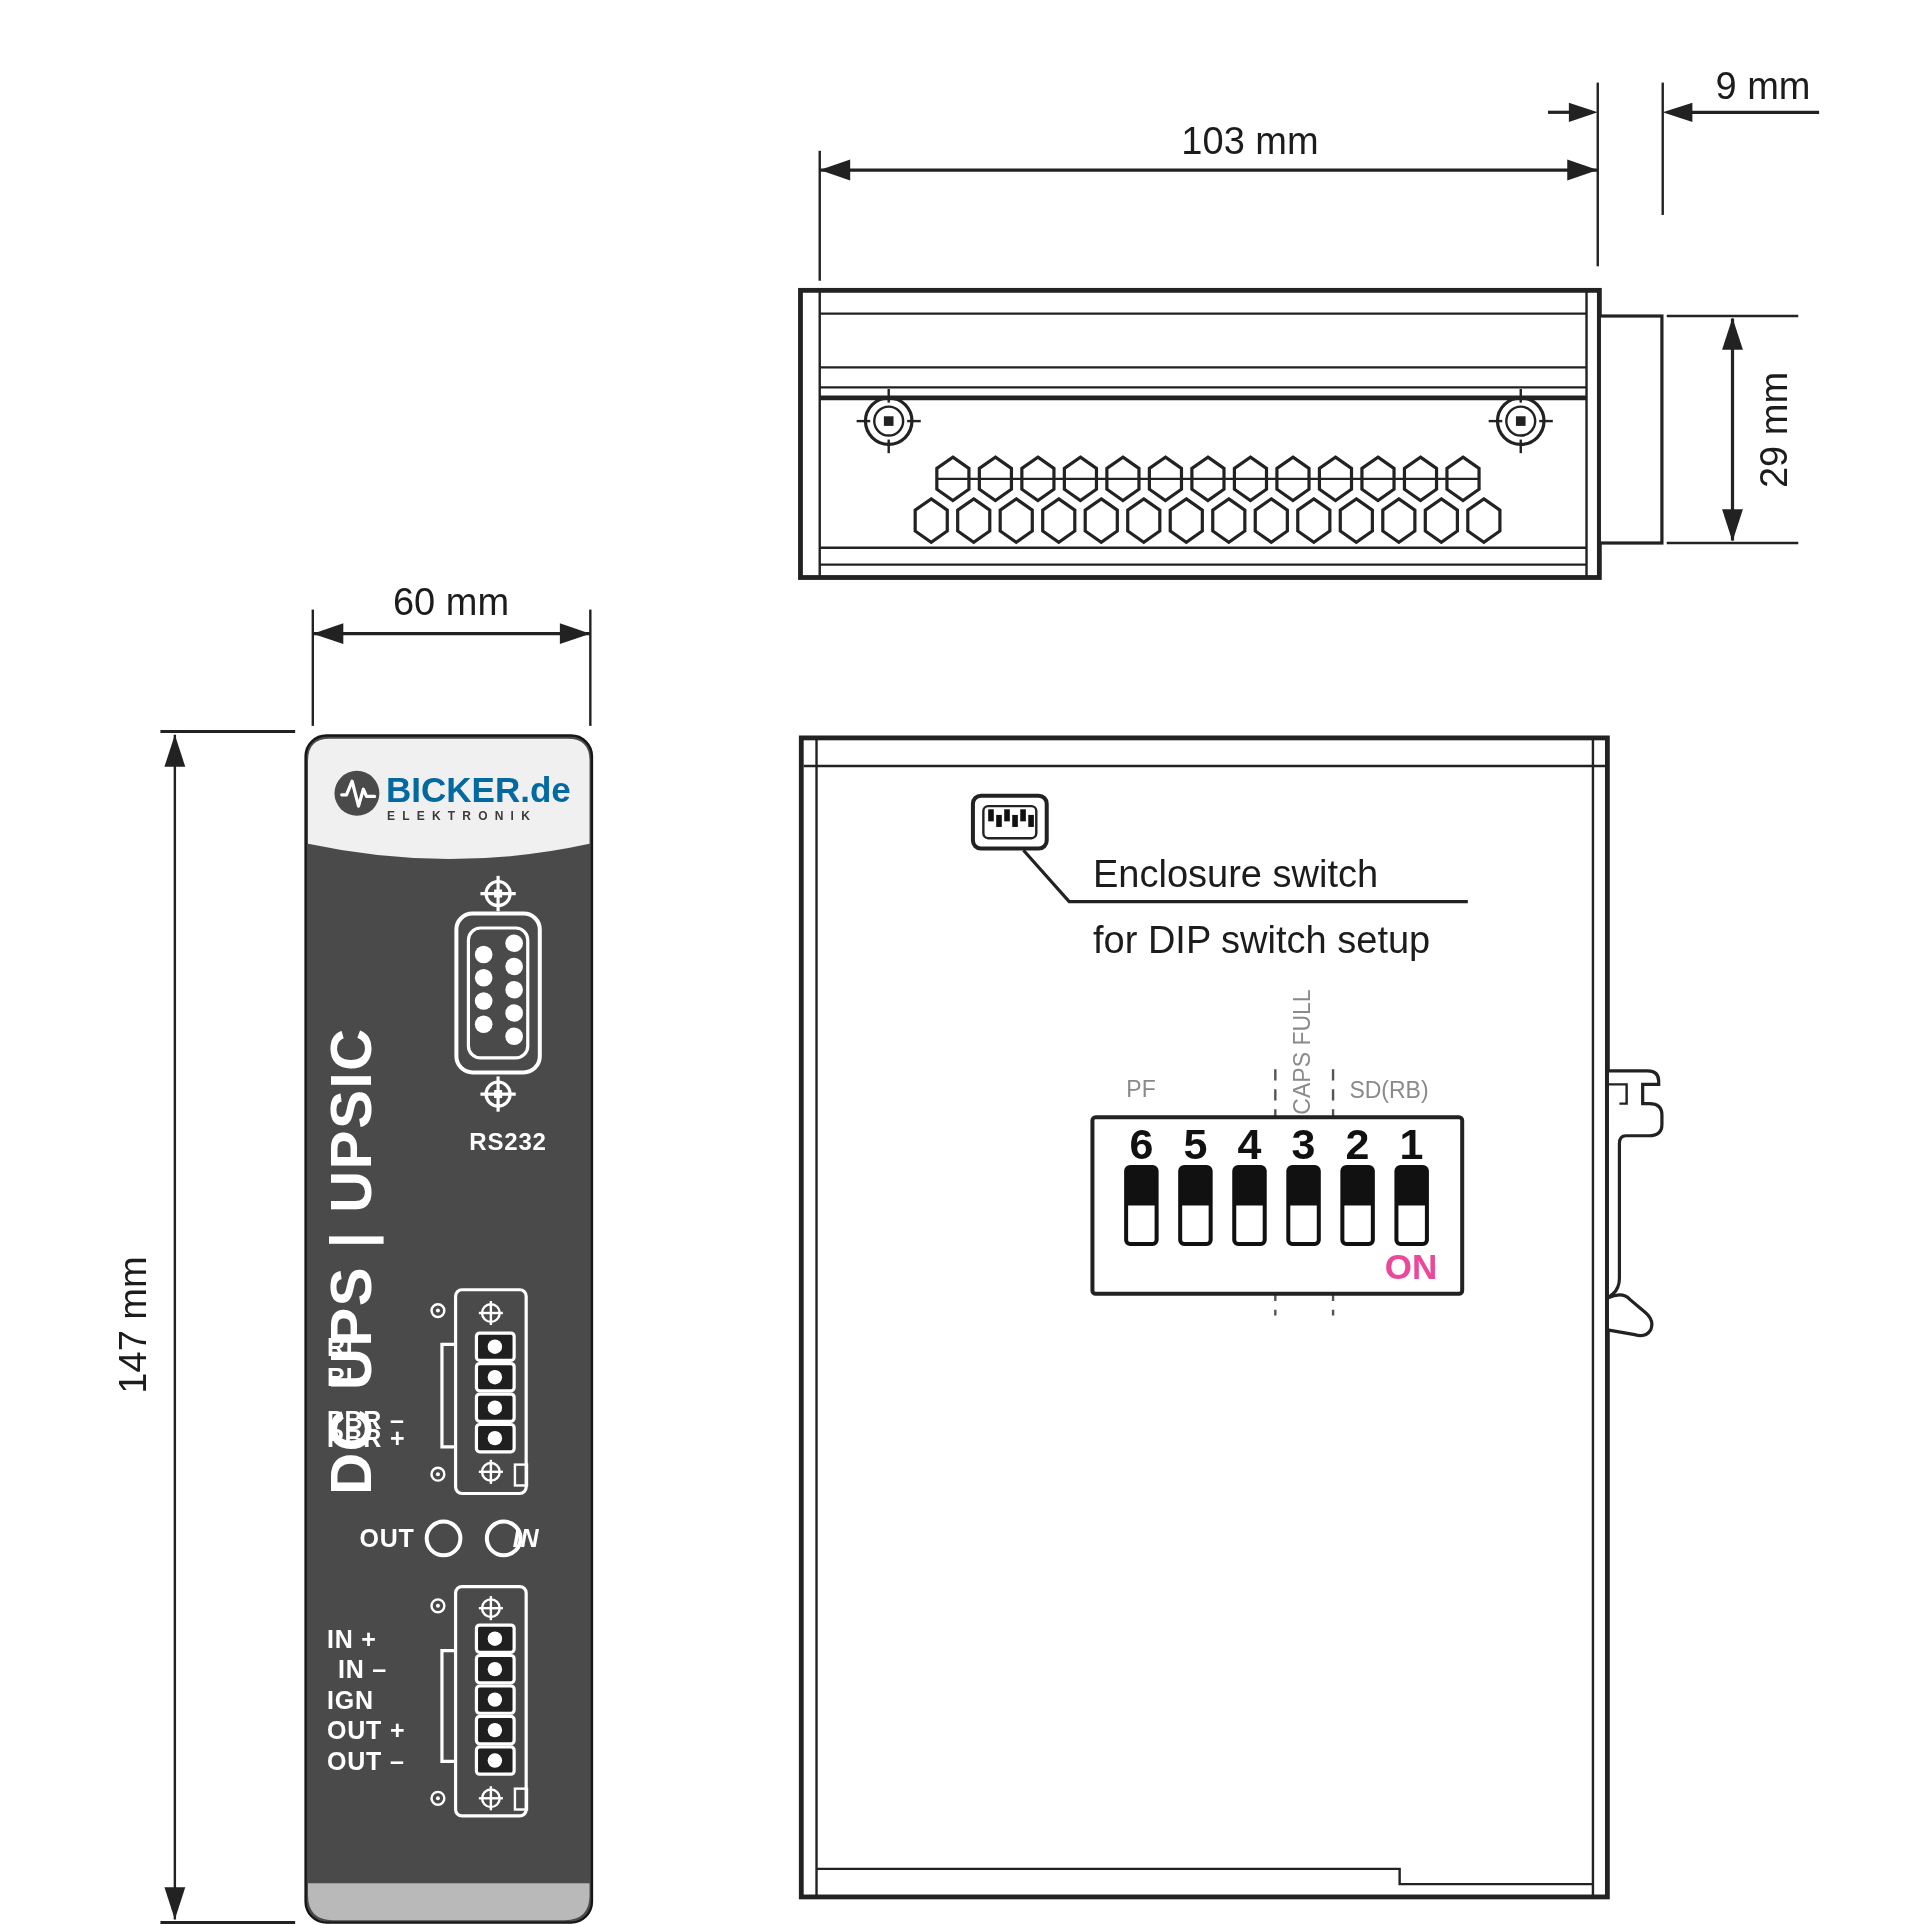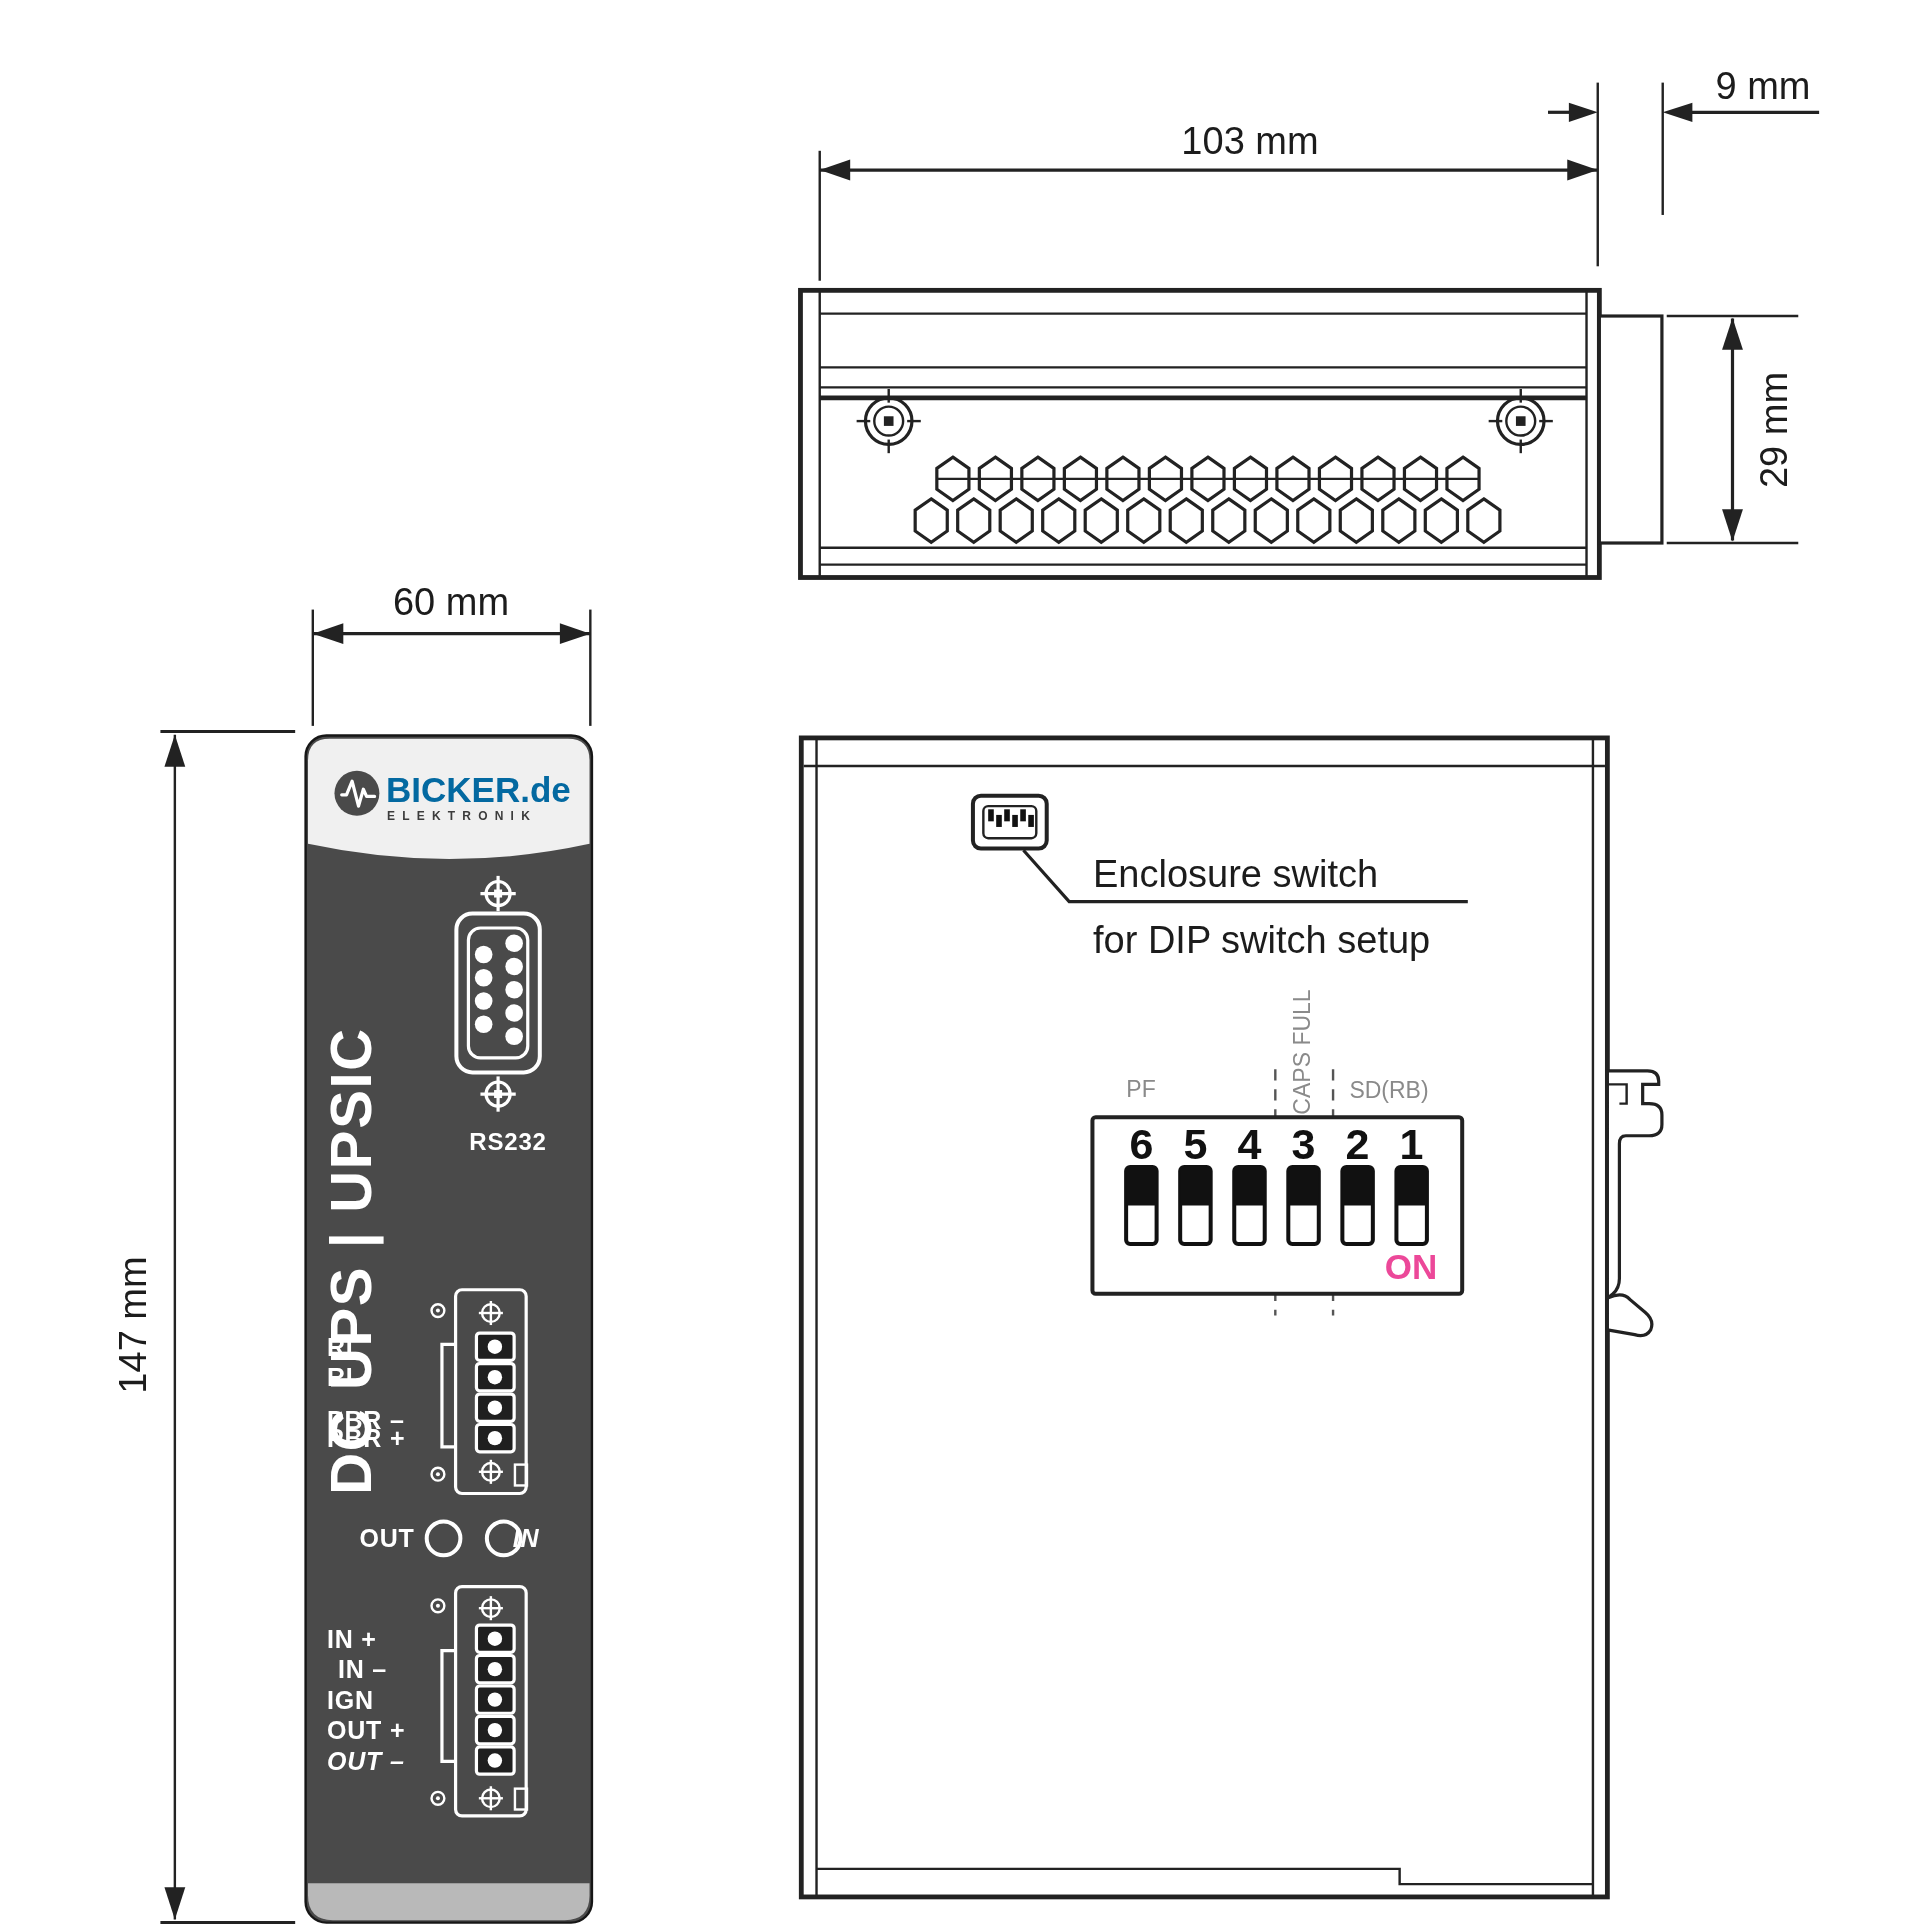--- a/index.html
+++ b/index.html
@@ -292,21 +292,21 @@
   <div class="t plabel" style="left:327px;top:1396px;margin-top:12px;">PBR –</div>
   <div class="t plabel" style="left:327px;top:1426px;">PBR +</div>
 
   <div class="t plabel c" style="left:387px;top:1538px;">OUT</div>
   <div class="t plabel c" style="left:526px;top:1538px;font-style:italic;">IN</div>
 
   <div class="t plabel" style="left:327px;top:1627px;">IN +</div>
   <div class="t plabel" style="left:310px;top:1657px;margin-left:28px;">IN –</div>
   <div class="t plabel" style="left:327px;top:1688px;">IGN</div>
   <div class="t plabel" style="left:327px;top:1718px;">OUT +</div>
-  <div class="t plabel" style="left:327px;top:1749px;font-style:italic;">OUT –</div>
+  <div class="t plabel" style="left:327px;top:1749px;">OUT –</div>
 
   <div class="t callout" style="left:1093px;top:855px;">Enclosure switch</div>
   <div class="t callout" style="left:1093px;top:921px;">for DIP switch setup</div>
 
   <div class="t gray c" style="left:1141px;top:1089px;">PF</div>
   <div class="t gray rot" style="left:1302px;top:1052px;">CAPS FULL</div>
   <div class="t gray c" style="left:1389px;top:1090px;">SD(RB)</div>
   <div class="t on c" style="left:1411px;top:1266px;">ON</div>
 
 <div class="t num" style="left: 1115px; top: 1123px;">6</div>

